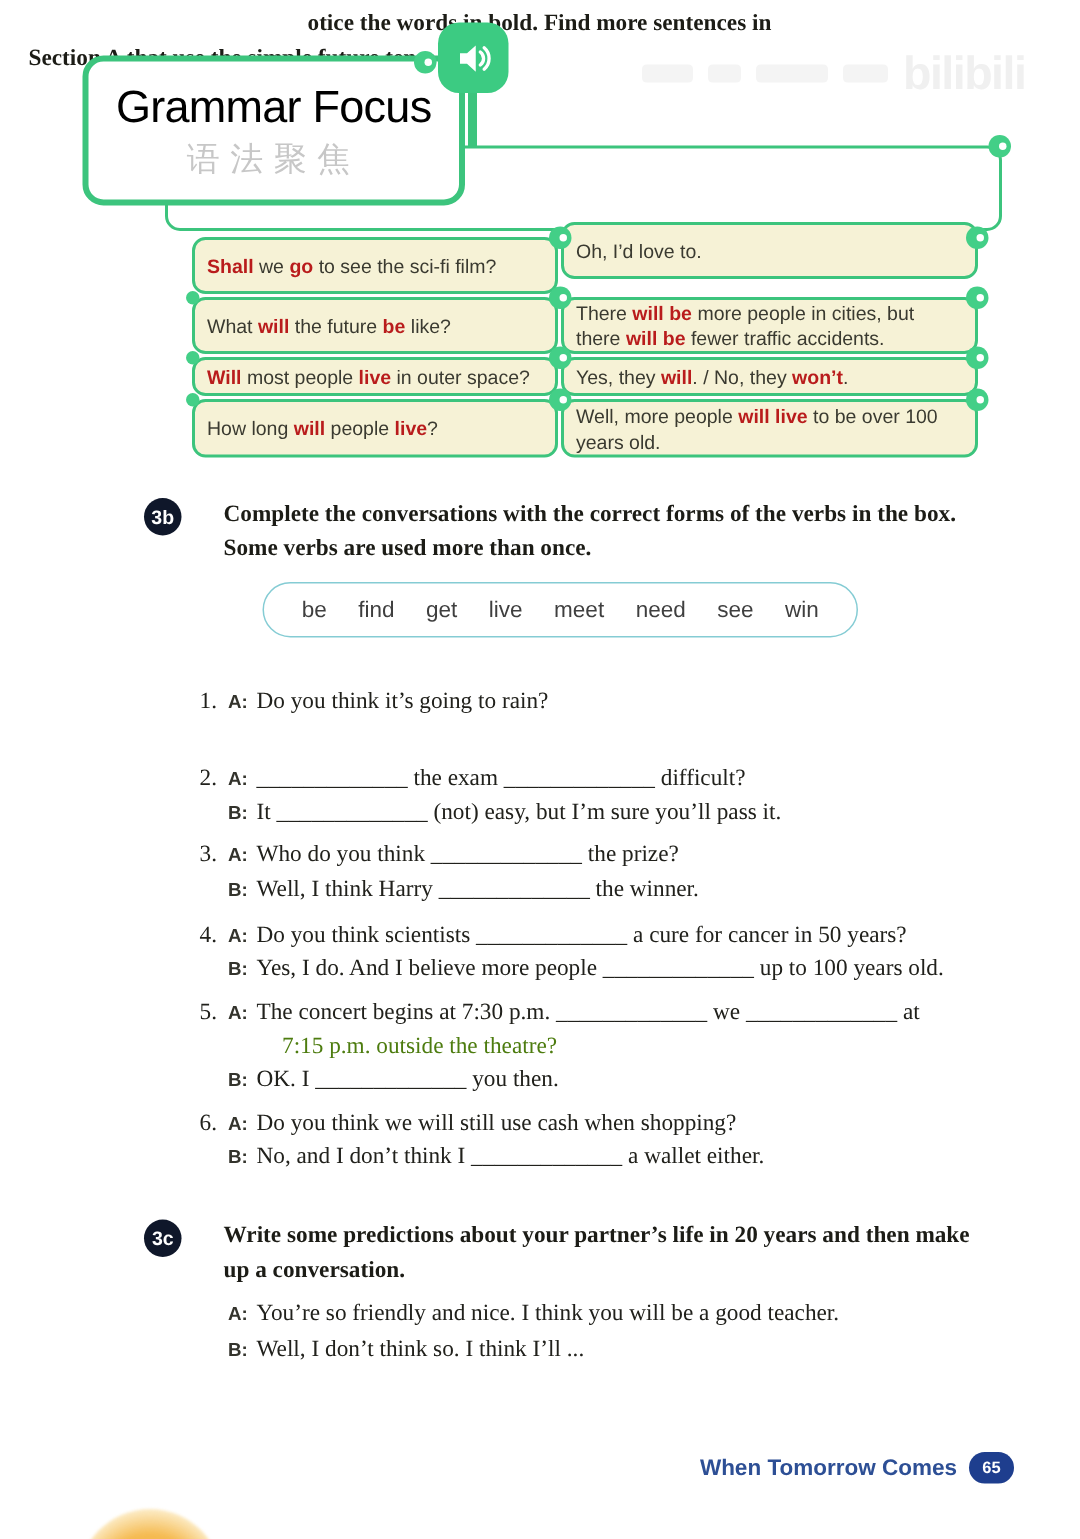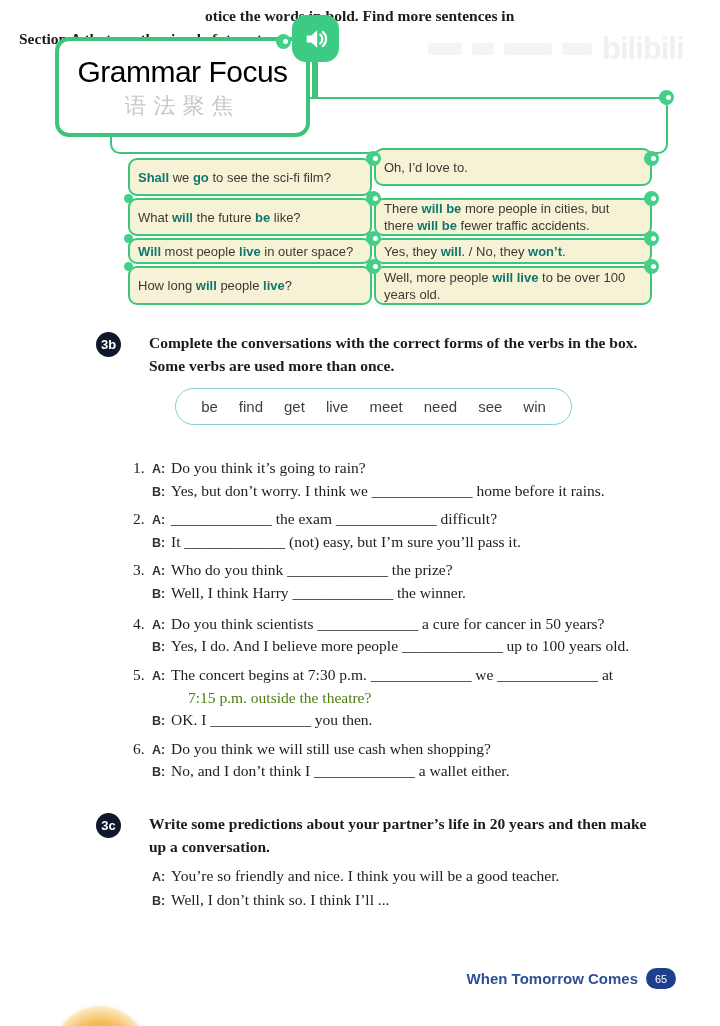--- a/index.html
+++ b/index.html
@@ -38,21 +38,21 @@
     background:#43cf87; z-index:6; }
   .handle::after { content:""; position:absolute; left:7px; top:5px; width:5px; height:5px;
     border-radius:50%; background:#ffffff; }
   .nub { position:absolute; width:9px; height:9px; border-radius:50%;
     background:#43cf87; z-index:6; }
   
   .cell { position:absolute; background:#f6f2d6; border:2.5px solid #3cc47d;
     border-radius:9px; display:flex; align-items:center; z-index:2;
     font-family:"Liberation Sans","DejaVu Sans",sans-serif; font-size:13px;
     line-height:17px; color:#3a3a30; padding:0 8px; }
-  .cell b { color:#0f766e; }
+  .cell b { color:#b91c1c; }
   .lcell { left:128px; width:244px; }
   .rcell { left:374px; width:278px; }
   
   .sec-badge { position:absolute; width:25px; height:25px; border-radius:50%;
     background:#0f172a; color:#ffffff; font-family:"Liberation Sans","DejaVu Sans",sans-serif;
     font-weight:bold; font-size:13px; display:flex; align-items:center; justify-content:center; }
   .sec-head { position:absolute; left:130px; font-weight:bold; font-size:15.5px;
     line-height:23px; color:#1c1c16; white-space:nowrap;margin-left:19px; }
   
   .word-pill { position:absolute; left:175px; top:388px; width:397px; height:37px;
@@ -65,21 +65,21 @@
   .ex-line .num { display:inline-block; width:19px; }
   .ex-line .spk { display:inline-block; width:19px;
     font-family:"Liberation Sans","DejaVu Sans",sans-serif; font-size:12.5px; font-weight:600; color:#33332c; }
   .ex-cont { position:absolute; left:188px; font-size:15.5px; line-height:23px;
     color:#4d7c0f; white-space:nowrap; }
   
   .footer { position:absolute; top:968px; right:44px; display:flex; align-items:center; gap:8px; }
   .footer-title { font-family:"Liberation Sans","DejaVu Sans",sans-serif; font-weight:bold;
     font-size:15px; color:#2d4f95; }
   .page-badge { width:30px; height:21px; border-radius:11px; background:#1e3e8e;
-    color:#ffffff; font-family:"Liberation Sans","DejaVu Sans",sans-serif; font-weight:normal;
+    color:#ffffff; font-family:"Liberation Sans","DejaVu Sans",sans-serif; font-weight:bold;
     font-size:11px; display:flex; align-items:center; justify-content:center;text-align:center; }
   
   .sun { position:absolute; left:52px; top:1006px; width:96px; height:96px; border-radius:50%;
     background:radial-gradient(circle at 50% 55%, #f2a93b 0%, #f5bb52 50%, rgba(249,214,137,0.55) 72%, rgba(255,255,255,0) 92%);
     filter:blur(1.2px); }
 </style>
 </head>
 <body>
 
 <div class="page">
@@ -160,21 +160,20 @@
     <span>find</span>
     <span>get</span>
     <span>live</span>
     <span>meet</span>
     <span>need</span>
     <span>see</span>
     <span>win</span>
   </div>
 
   <div class="ex-line" style="top:456px;"><span class="num">1.</span><span class="spk">A:</span><span>Do you think it’s going to rain?</span></div>
-  <div class="ex-line" style="top:479px;"><span class="num"></span><span class="spk">B:</span><span>Yes, but don’t worry. I think we _____________ home before it rains.</span></div>
 
   <div class="ex-line" style="top:507px;"><span class="num">2.</span><span class="spk">A:</span><span>_____________ the exam _____________ difficult?</span></div>
   <div class="ex-line" style="top:530px;"><span class="num"></span><span class="spk">B:</span><span>It _____________ (not) easy, but I’m sure you’ll pass it.</span></div>
 
   <div class="ex-line" style="top:558px;"><span class="num">3.</span><span class="spk">A:</span><span>Who do you think _____________ the prize?</span></div>
   <div class="ex-line" style="top:581px;"><span class="num"></span><span class="spk">B:</span><span>Well, I think Harry _____________ the winner.</span></div>
 
   <div class="ex-line" style="top:612px;"><span class="num">4.</span><span class="spk">A:</span><span>Do you think scientists _____________ a cure for cancer in 50 years?</span></div>
   <div class="ex-line" style="top:634px;"><span class="num"></span><span class="spk">B:</span><span>Yes, I do. And I believe more people _____________ up to 100 years old.</span></div>
 

